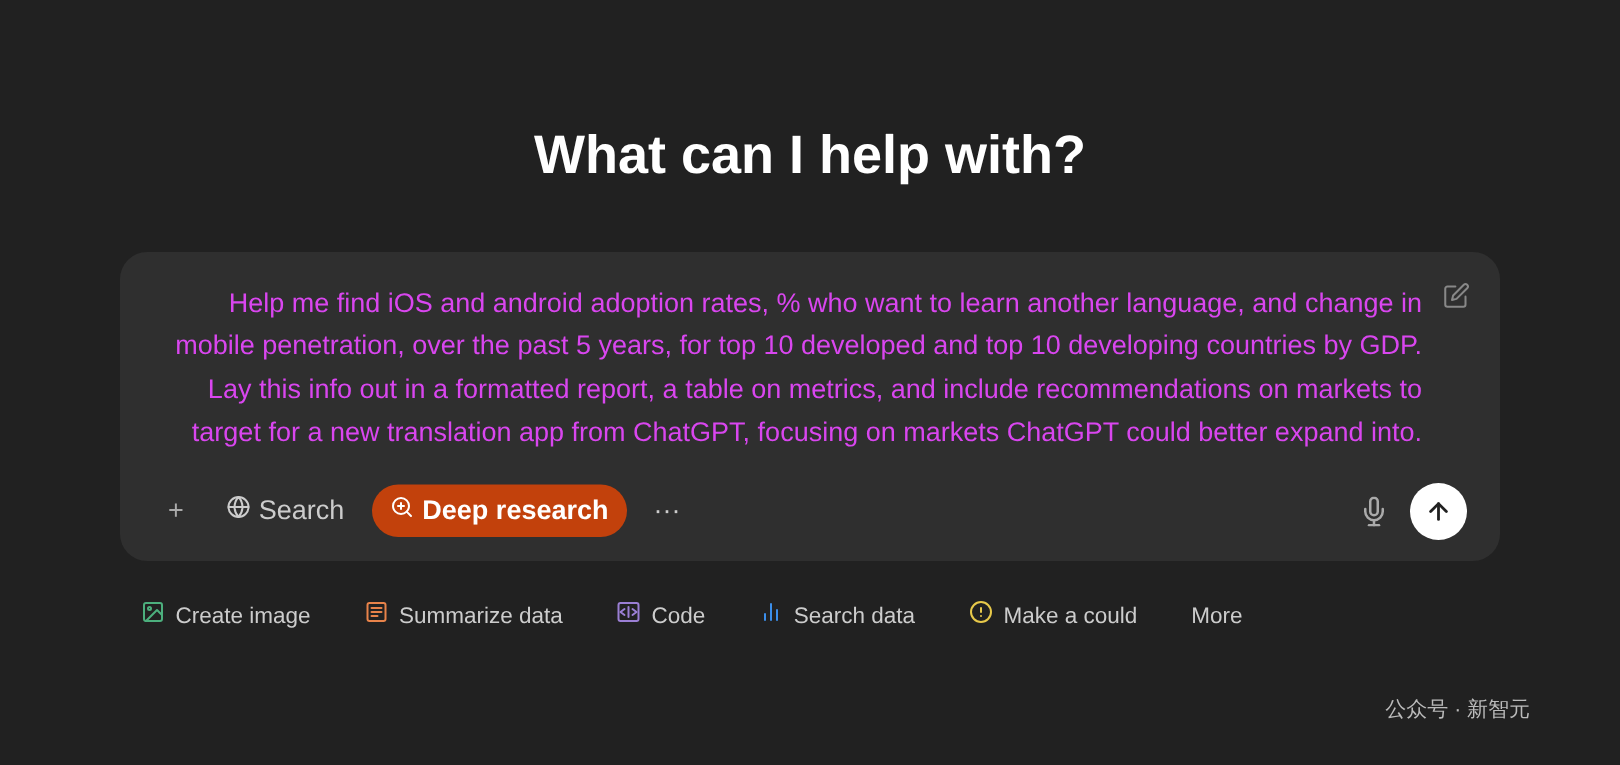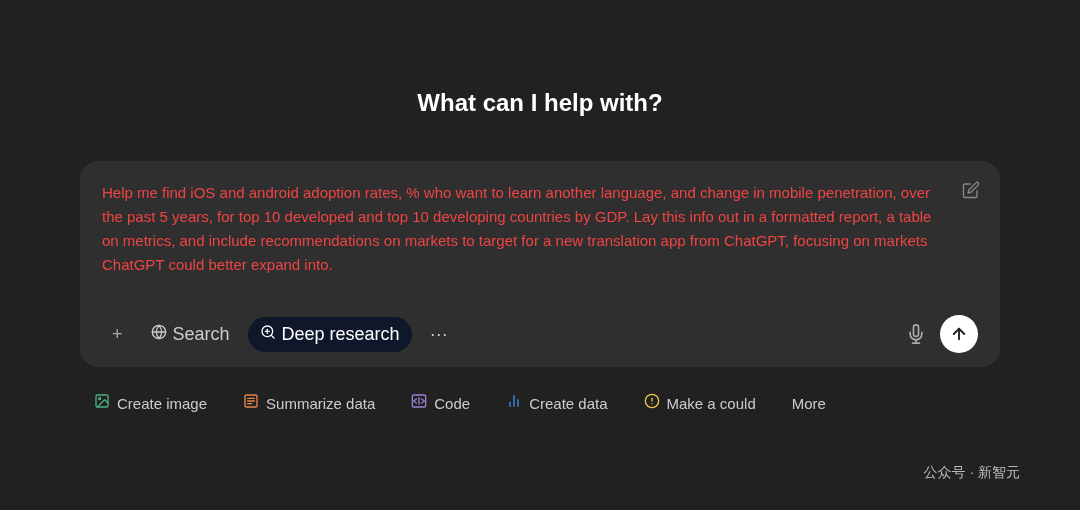--- a/index.html
+++ b/index.html
@@ -19,44 +19,45 @@
 
     .main-container {
       display: flex;
       flex-direction: column;
       align-items: center;
       width: 100%;
       padding: 0 80px;
     }
 
     .headline {
-      font-size: 24px;
+      font-size: 36px;
       font-weight: 700;
       color: #ffffff;
       margin-bottom: 44px;
       text-align: right;
     }
 
     .chat-box {
       background-color: #2f2f2f;
       border-radius: 18px;
       padding: 20px 22px 14px 22px;
       width: 100%;
       max-width: 920px;
       position: relative;
     }
 
     .chat-text-area {
-      color: #ef4444;
-      font-size: 15px;
+      color: #d946ef;
+      font-size: 18px;
       line-height: 1.6;
       min-height: 120px;
       width: 100%;
       padding-right: 30px;
       cursor: text;
+      text-align: right;
     }
 
     .edit-icon {
       position: absolute;
       top: 20px;
       right: 20px;
       color: #888;
       font-size: 18px;
       cursor: pointer;
     }
@@ -86,23 +87,23 @@
       font-size: 16px;
     }
 
     .toolbar-btn.plus-btn {
       padding: 7px 10px;
       font-size: 18px;
       color: #aaa;
     }
 
     .toolbar-btn.deep-research {
-      background-color: #0f172a;
+      background-color: #c2410c;
       color: #fff;
-      font-weight: 400;
+      font-weight: 700;
     }
 
     .toolbar-spacer {
       flex: 1;
     }
 
     .toolbar-right {
       display: flex;
       align-items: center;
       gap: 8px;
@@ -290,21 +291,21 @@
     </button>
 
     <button class="quick-action-btn">
       <span class="qa-icon" style="color:#3B8EEA;">
         <svg width="16" height="16" viewBox="0 0 24 24" fill="none" stroke="#3B8EEA" stroke-width="2" stroke-linecap="round" stroke-linejoin="round">
           <line x1="18" y1="20" x2="18" y2="10"></line>
           <line x1="12" y1="20" x2="12" y2="4"></line>
           <line x1="6" y1="20" x2="6" y2="14"></line>
         </svg>
       </span>
-      <span>Create data</span>
+      <span>Search data</span>
     </button>
 
     <button class="quick-action-btn">
       <span class="qa-icon" style="color:#E8C94A;">
         <svg width="16" height="16" viewBox="0 0 24 24" fill="none" stroke="#E8C94A" stroke-width="2" stroke-linecap="round" stroke-linejoin="round">
           <circle cx="12" cy="12" r="10"></circle>
           <line x1="12" y1="8" x2="12" y2="12"></line>
           <line x1="12" y1="16" x2="12.01" y2="16"></line>
         </svg>
       </span>

